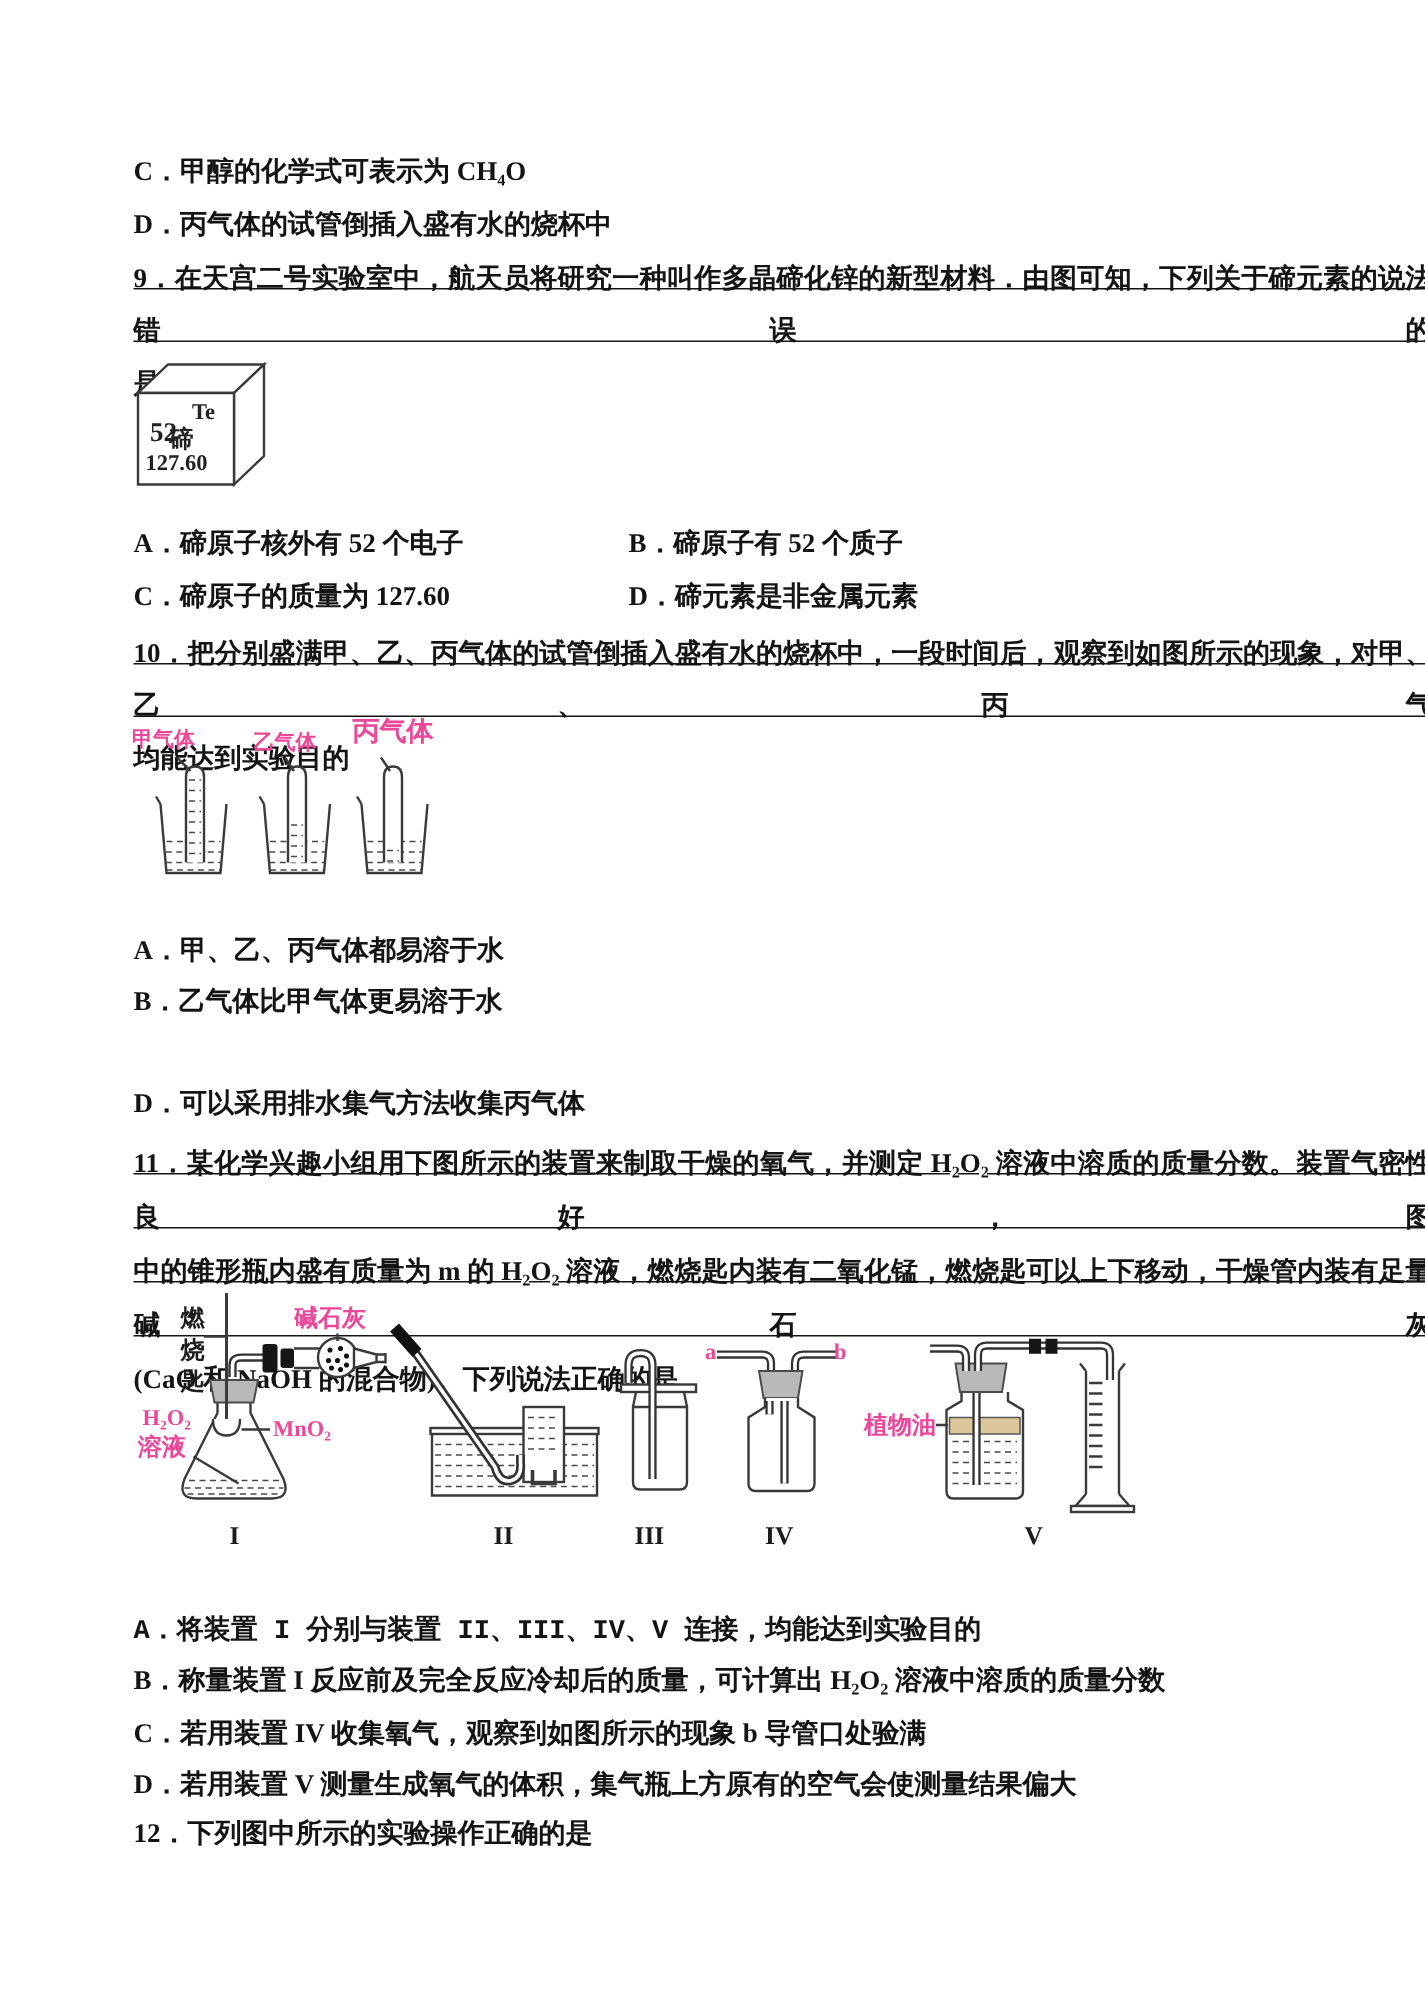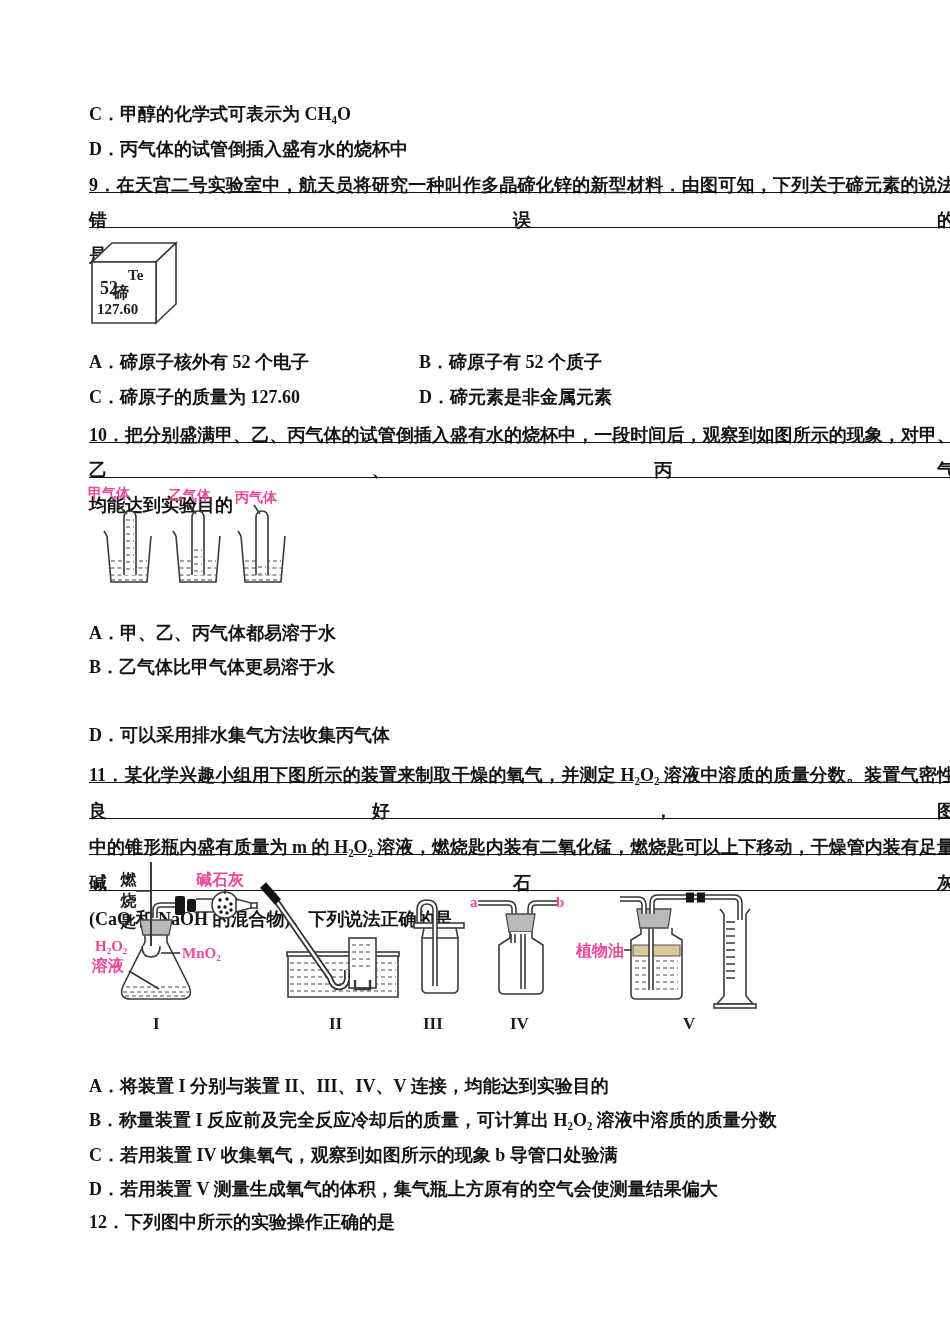--- a/index.html
+++ b/index.html
@@ -89,21 +89,21 @@
       <g>
         <path class="ln" d="M159,58 l-3,-5 M159,58 L163,104 H199 L203,58"></path>
         <path class="wd" d="M163,83 H199 M162.5,90 H199.5 M162.5,97 H200 M163,102 H199"></path>
         <path class="tube" d="M174,97 V40 Q174,33 180,33 Q186,33 186,40 V97"></path>
         <path class="wd" d="M176,89 H184 M176,96 H184"></path>
         <path class="ln" d="M172,27 L178,36"></path>
       </g>
     </svg>
     <span class="flabel cjk" style="left:6px;top:8px;font-size:14px;">甲气体</span>
     <span class="flabel cjk" style="left:87px;top:10px;font-size:14px;">乙气体</span>
-    <span class="flabel cjk" style="left:153px;top:12px;font-size:14px;">丙气体</span>
+    <span class="flabel cjk" style="left:153px;top:0;font-size:18px;">丙气体</span>
   </div>
 
   <div class="opt" style="left:45px;top:621px;">A．甲、乙、丙气体都易溶于水</div>
   <div class="opt" style="left:45px;top:655px;">B．乙气体比甲气体更易溶于水</div>
   <div class="opt" style="left:45px;top:723px;">D．可以采用排水集气方法收集丙气体</div>
 
   <div class="blk stem lh36" style="top:757px;">
     <div class="jl">11．某化学兴趣小组用下图所示的装置来制取干燥的氧气，并测定 H₂O₂ 溶液中溶质的质量分数。装置气密性良好，图</div>
     <div class="jl">中的锥形瓶内盛有质量为 m 的 H₂O₂ 溶液，燃烧匙内装有二氧化锰，燃烧匙可以上下移动，干燥管内装有足量碱石灰</div>
     <div>(CaO 和 NaOH 的混合物)。下列说法正确的是</div>
@@ -206,20 +206,20 @@
     <span class="flabel" style="left:391px;top:36px;">a</span>
     <span class="flabel" style="left:477px;top:36px;">b</span>
     <span class="flabel cjk" style="left:497px;top:84px;">植物油</span>
     <span class="dlabel" style="left:74px;top:156px;">I</span>
     <span class="dlabel" style="left:250px;top:156px;">II</span>
     <span class="dlabel" style="left:344px;top:156px;">III</span>
     <span class="dlabel" style="left:431px;top:156px;">IV</span>
     <span class="dlabel" style="left:604px;top:156px;">V</span>
   </div>
 
-  <div class="opt" style="left:45px;top:1074px;">A．将装置 I 分别与装置 II、III、IV、V 连接，均能达到实验目的</div>
+  <div class="opt" style="left:45px;top:1074px;font-family:Liberation Mono, monospace;">A．将装置 I 分别与装置 II、III、IV、V 连接，均能达到实验目的</div>
   <div class="opt" style="left:45px;top:1108px;">B．称量装置 I 反应前及完全反应冷却后的质量，可计算出 H₂O₂ 溶液中溶质的质量分数</div>
   <div class="opt" style="left:45px;top:1143px;">C．若用装置 IV 收集氧气，观察到如图所示的现象 b 导管口处验满</div>
   <div class="opt" style="left:45px;top:1177px;">D．若用装置 V 测量生成氧气的体积，集气瓶上方原有的空气会使测量结果偏大</div>
 
   <div class="opt" style="left:45px;top:1210px;">12．下列图中所示的实验操作正确的是</div>
 
 </div>
 
 </body></html>

